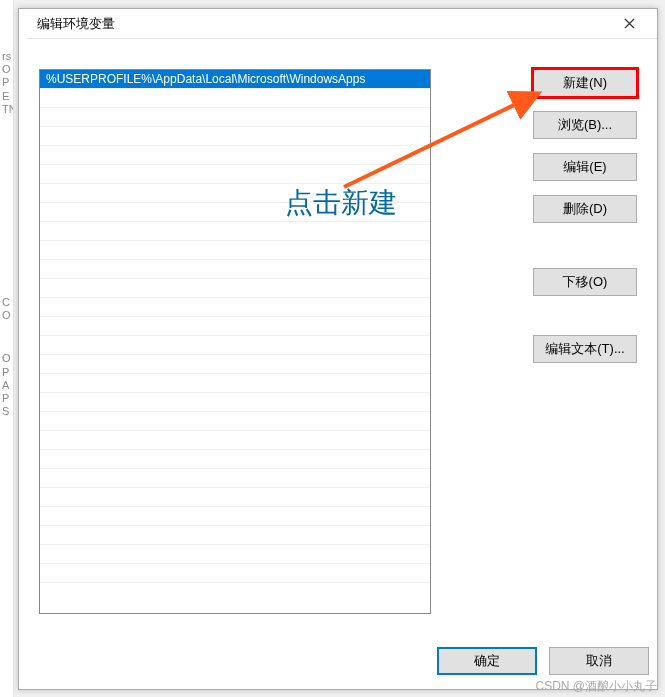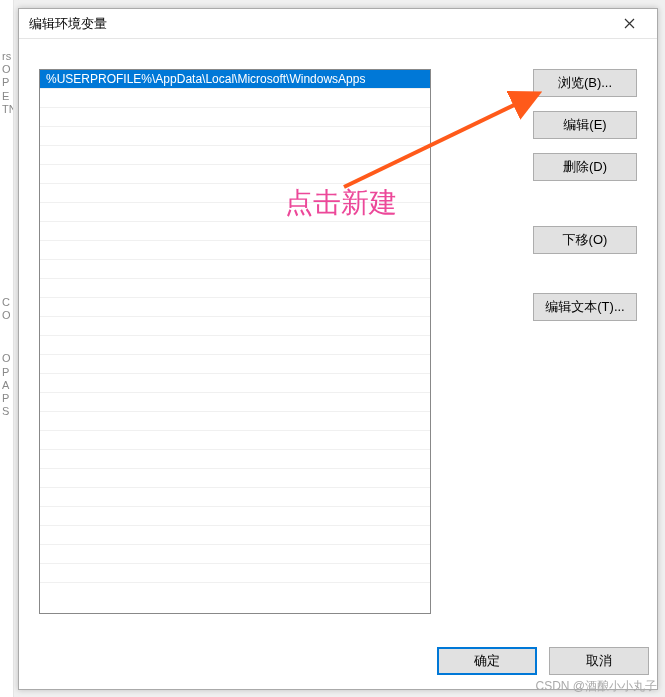--- a/index.html
+++ b/index.html
@@ -35,20 +35,21 @@
       border: 1px solid #aaa;
       box-shadow: 0 0 6px rgba(0,0,0,0.2);
     }
     .titlebar {
       height: 30px;
       display: flex;
       align-items: center;
       justify-content: space-between;
       padding: 0 8px 0 10px;
       border-bottom: 1px solid #e5e5e5;
+      margin-left: 8px;
     }
     .titlebar-title { font-size: 13px; color: #000; }
     .close-btn {
       width: 40px;
       height: 26px;
       display: flex;
       align-items: center;
       justify-content: center;
       cursor: pointer;
       font-size: 15px;
@@ -121,21 +122,21 @@
       cursor: pointer;
       display: flex;
       align-items: center;
       justify-content: center;
     }
     .btn2.default { border: 2px solid #0078d7; }
     .annotation {
       position: absolute;
       left: 266px;
       top: 145px;
-      color: #ec4899;
+      color: #0369a1;
       font-size: 28px;
       font-weight: 500;
       pointer-events: none;
     }
     .arrow-svg {
       position: absolute;
       left: 320px;
       top: 46px;
       pointer-events: none;
     }
@@ -206,20 +207,21 @@
       <div class="list-row"></div>
       <div class="list-row"></div>
       <div class="list-row"></div>
       <div class="list-row"></div>
       <div class="list-row"></div>
       <div class="list-row"></div>
       <div class="list-row"></div>
     </div>
 
     <div class="btn-col">
+      <div class="btn highlight-red">新建(N)</div>
       <div class="btn">浏览(B)...</div>
       <div class="btn">编辑(E)</div>
       <div class="btn gap-med">删除(D)</div>
       <div class="btn gap-big">下移(O)</div>
       <div class="btn">编辑文本(T)...</div>
     </div>
 
     <div class="annotation">点击新建</div>
 
     <svg class="arrow-svg" width="210" height="110" viewBox="0 0 210 110">

